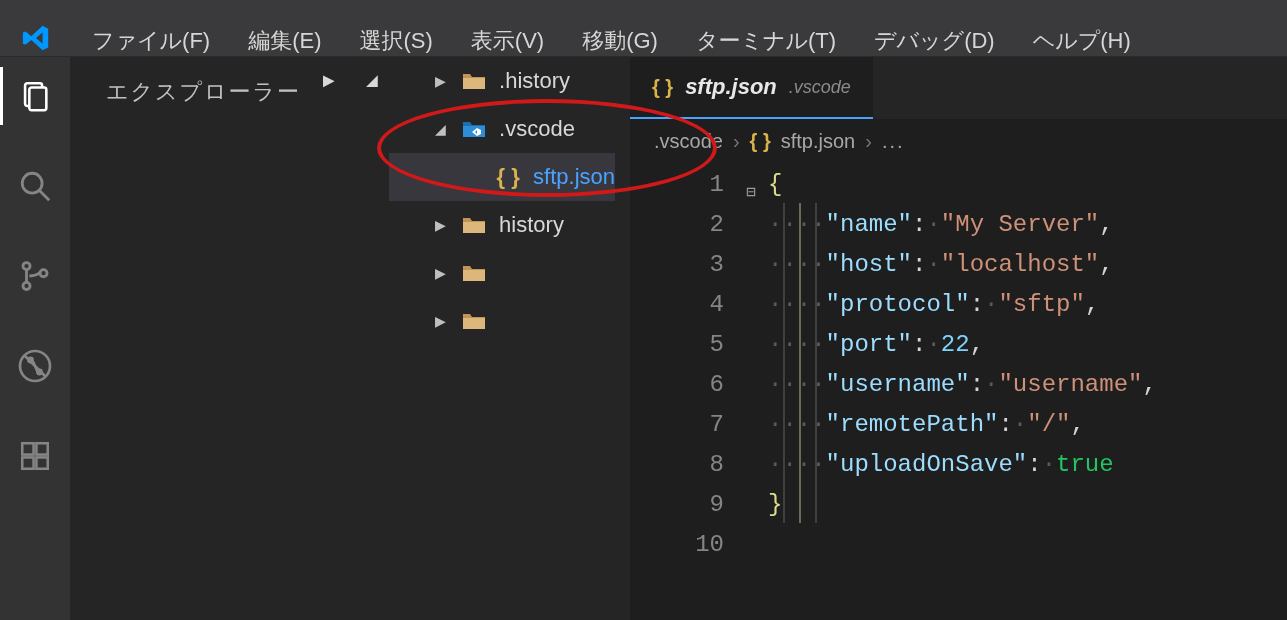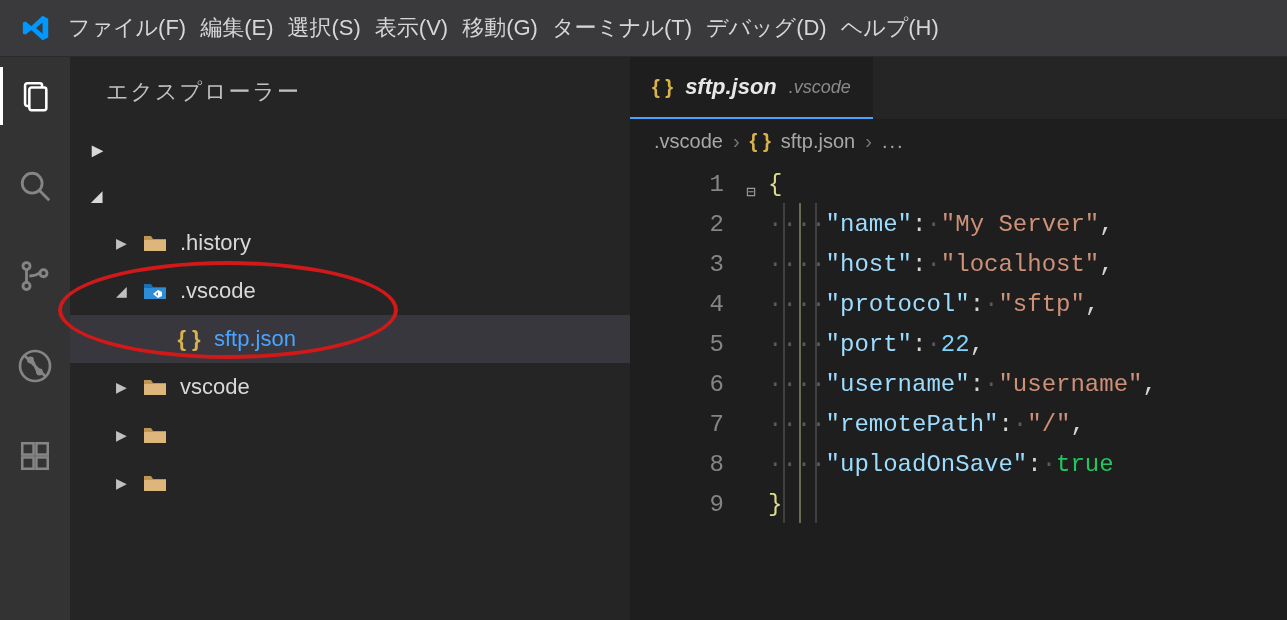--- a/index.html
+++ b/index.html
@@ -1,33 +1,33 @@
 <!DOCTYPE html>
 <html><head>
 <meta charset="utf-8">
 <style>
   * { box-sizing: border-box; margin: 0; padding: 0; }
   html, body { width: 1287px; height: 620px; background: #1e1e1e; font-family: "Segoe UI", "Meiryo", sans-serif; color: #cccccc; overflow: hidden; }
   .root { display: flex; flex-direction: column; height: 100%; }
 
   
-  .menubar { height: 57px; background: #3a3a3c; display: flex; align-items: center; gap: 14px; padding: 0 18px; font-size: 22px; color: #d6d6d6; border-bottom: 1px solid #2a2a2a; }
+  .menubar { height: 57px; background: #3a3a3c; display: flex; align-items: flex-end; gap: 38px; padding: 0 18px; font-size: 22px; color: #d6d6d6; border-bottom: 1px solid #2a2a2a; }
   .menubar .logo { width: 36px; height: 36px; display: flex; align-items: center; justify-content: center; }
   .menubar .menu-item { cursor: pointer; white-space: nowrap; }
 
   .body { flex: 1; display: flex; min-height: 0; }
 
   
   .activitybar { width: 70px; background: #333334; display: flex; flex-direction: column; align-items: center; padding-top: 18px; gap: 48px; }
   .activitybar .act { width: 42px; height: 42px; display: flex; align-items: center; justify-content: center; color: #858585; cursor: pointer; }
   .activitybar .act.active { color: #ffffff; position: relative; }
   .activitybar .act.active::before { content:""; position:absolute; left:-14px; top:-8px; width:3px; height:58px; background:#fff; }
 
   
-  .sidebar { width: 560px; background: #252526; display: flex; flex-direction: column; font-size: 22px; }
+  .sidebar { width: 560px; background: #252526; display: flex; flex-direction: row; font-size: 22px; }
   .sidebar .panel-header { height: 70px; display: flex; align-items: center; padding-left: 36px; color: #c0c0c0; font-size: 22px; letter-spacing: 2px; }
   .sidebar .section { display:flex; align-items:center; height:46px; padding-left: 18px; color:#d8d8d8; font-size:20px; font-weight:600; letter-spacing:1px; cursor:pointer; }
   .sidebar .section .chev { width:20px; text-align:center; margin-right:6px; font-size:14px; color:#d8d8d8; }
   .sidebar .project { display:flex; align-items:center; height:46px; padding-left: 18px; color:#d8d8d8; font-size:20px; font-weight:700; letter-spacing:2px; cursor:pointer; }
   .sidebar .project .chev { width:20px; text-align:center; margin-right:6px; font-size:14px; }
 
   .tree { font-size:22px; color:#d8d8d8; }
   .tree .row { display:flex; align-items:center; height:48px; padding-left: 46px; cursor:pointer; gap:12px; }
   .tree .row.selected { background:#37373d; }
   .tree .row.depth1 { padding-left: 46px; }
@@ -182,21 +182,21 @@
         </div>
 
         <div class="row depth1">
           <span class="chev">▶</span>
           <span class="icon folder-icon">
               <svg viewBox="0 0 24 20">
                 <path fill="#c09553" d="M1 3h7l2 3h13v12H1z"></path>
                 <path fill="#dcb67a" d="M1 7h22v11H1z"></path>
               </svg>
             </span>
-          <span class="label">vscode</span>
+          <span class="label">history</span>
         </div>
 
         <div class="row depth1">
           <span class="chev">▶</span>
           <span class="icon folder-icon">
               <svg viewBox="0 0 24 20">
                 <path fill="#c09553" d="M1 3h7l2 3h13v12H1z"></path>
                 <path fill="#dcb67a" d="M1 7h22v11H1z"></path>
               </svg>
             </span>
@@ -240,20 +240,21 @@
           <div class="gutter">
             <div>1</div>
             <div>2</div>
             <div>3</div>
             <div>4</div>
             <div>5</div>
             <div>6</div>
             <div>7</div>
             <div>8</div>
             <div>9</div>
+            <div>10</div>
           </div>
           <div class="fold">⊟</div>
           <div class="lines">
             <div class="igs">
                 <span></span>
                 <span class="hl"></span>
                 <span></span>
               </div>
             <div class="ln"><span class="seg brace-y">{</span></div>
             <div class="ln"><span class="seg dots-mid">····</span><span class="seg key">"name"</span><span class="seg punc">:</span><span class="seg dots-mid">·</span><span class="seg str">"My Server"</span><span class="seg punc">,</span></div>

